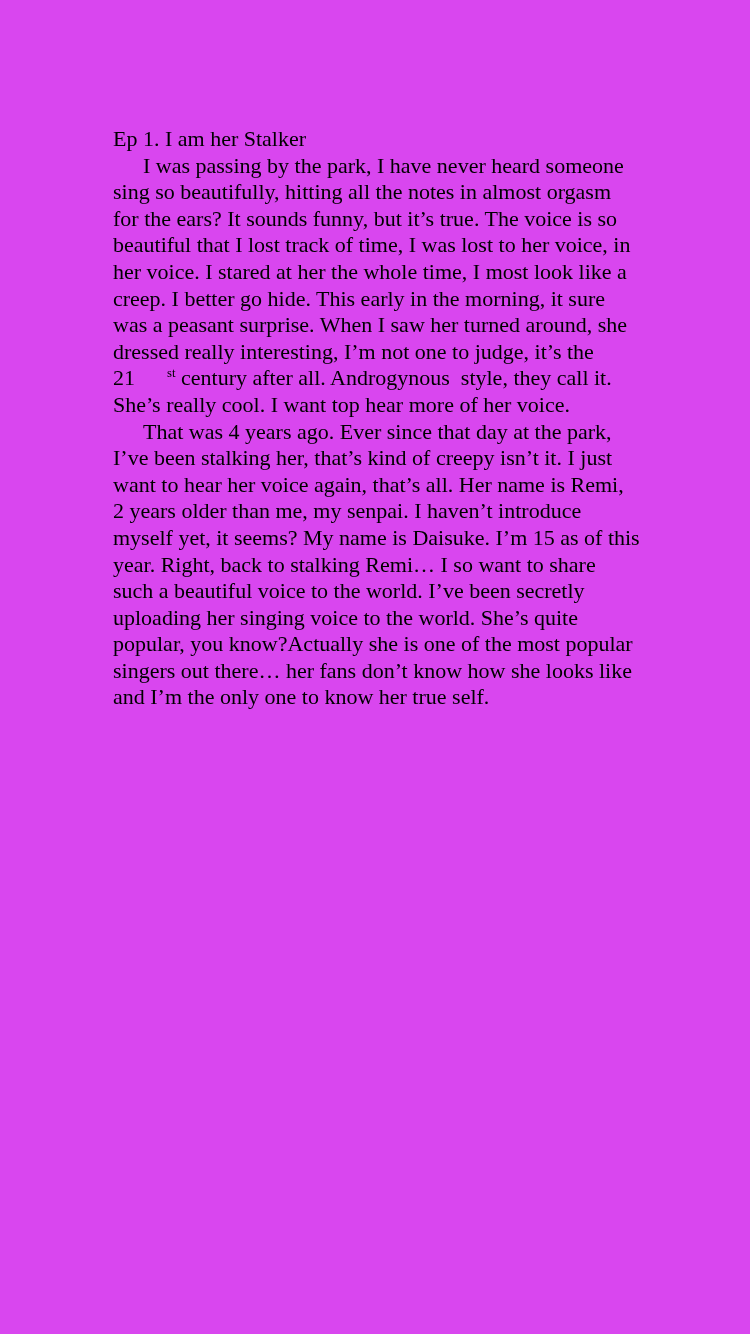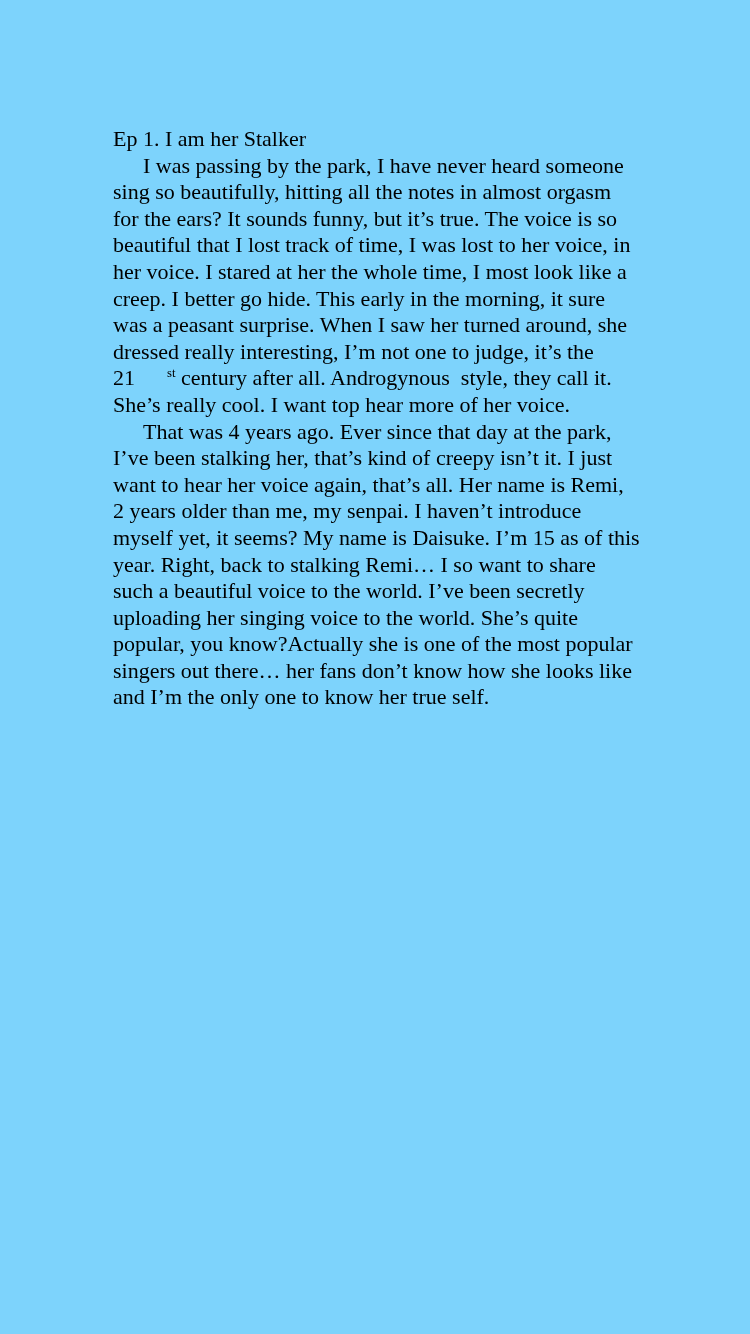--- a/index.html
+++ b/index.html
@@ -10,21 +10,21 @@
   body {
     width: 750px;
     height: 1334px;
     overflow: hidden;
     font-family: "Liberation Serif", "DejaVu Serif", serif;
     color: #000000;
   }
   .page {
     width: 750px;
     height: 1334px;
-    background: #7dd3fc;
+    background: #d946ef;
     box-sizing: border-box;
     padding: 126px 110px 0 113px;
   }
   .text-block {
     width: 527px;
     font-size: 22px;
     line-height: 26.6px;
     text-align: left;
   }
   .chapter-title {

